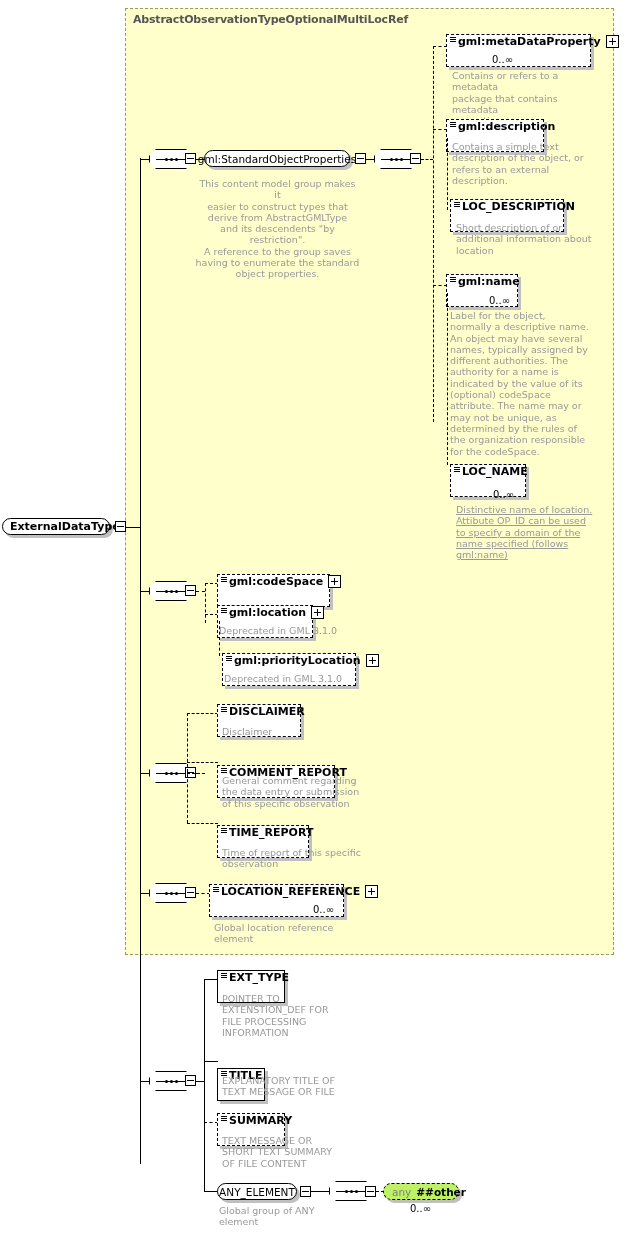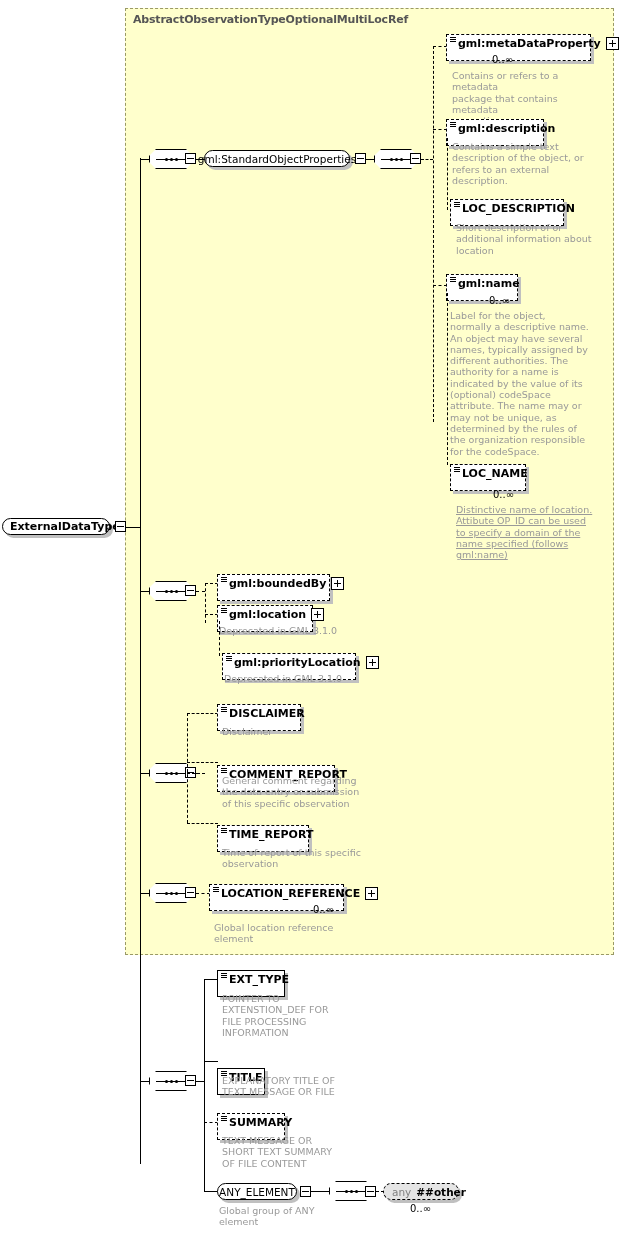--- a/index.html
+++ b/index.html
@@ -58,24 +58,24 @@
     display:flex;align-items:center;justify-content:center;
     padding:0 7px;
     font-size:10.5px;color:#000;
     white-space:nowrap;
   }
 
   
   .elbox{
     position:absolute;
     background:#ffffff;
-    height:27px;
+    height:33px;
     box-sizing:border-box;
     box-shadow:3px 3px 0 0 #c0c0c0;
-    display:flex;align-items:center;
+    display:flex;
     padding:0 5px 8px 11px;
     font-size:11px;font-weight:bold;color:#000;
     white-space:nowrap;
     border:1px solid #000;
   }
   .elbox.optional{border:1px dashed #000;}
   .elbox.required{border:1px solid #000;}
 
   
   .el-lines{
@@ -122,21 +122,21 @@
   .seq-inner b{
     position:absolute;width:3px;height:3px;border-radius:50%;background:#000;top:-1px;
   }
   .seq-inner b:nth-child(1){left:9px;}
   .seq-inner b:nth-child(2){left:14px;}
   .seq-inner b:nth-child(3){left:19px;}
 
   
   .anybox{
     position:absolute;
-    background:#e5e5e5;
+    background:#bef264;
     border:1px dashed #000;
     border-radius:9px;
     height:17px;
     box-sizing:border-box;
     box-shadow:3px 3px 0 0 #c0c0c0;
     display:flex;align-items:center;gap:5px;
     padding:0 8px;
     white-space:nowrap;
     font-size:10.5px;
   }
@@ -184,20 +184,27 @@
         <b></b>
         <b></b>
       </span>
   </div>
   <div class="minusbox" style="left:185px;top:153px;"></div>
   <div class="line-h" style="left:196px;top:159px;width:9px;"></div>
 
   <div class="groupbox" style="left:204px;top:150px;width:146px;">
     <span>gml:StandardObjectProperties</span>
   </div>
+  <div class="anno center" style="left:195px;top:178px;width:165px;">This content model group makes it
+easier to construct types that
+      derive from AbstractGMLType
+and its descendents "by restriction".
+      A reference to the group saves
+having to enumerate the standard
+object properties.</div>
 
   <div class="minusbox" style="left:355px;top:153px;"></div>
   <div class="line-h" style="left:366px;top:159px;width:8px;"></div>
 
   <div class="seq" style="left:374px;top:149px;">
     <span class="seq-inner">
         <b></b>
         <b></b>
         <b></b>
       </span>
@@ -303,21 +310,21 @@
   <div class="dline-h" style="left:196px;top:591px;width:9px;"></div>
   <div class="dline-v" style="left:205px;top:583px;height:40px;"></div>
 
   <div class="dline-h" style="left:205px;top:583px;width:13px;"></div>
   <div class="elbox optional" style="left:217px;top:574px;width:113px;">
     <span class="el-lines">
         <i></i>
         <i></i>
         <i></i>
       </span>
-    <span>gml:boundedBy</span>
+    <span>gml:codeSpace</span>
     <span class="plusbox"></span>
   </div>
 
   <div class="dline-h" style="left:205px;top:614px;width:13px;"></div>
   <div class="elbox optional" style="left:217px;top:605px;width:96px;">
     <span class="el-lines">
         <i></i>
         <i></i>
         <i></i>
       </span>

